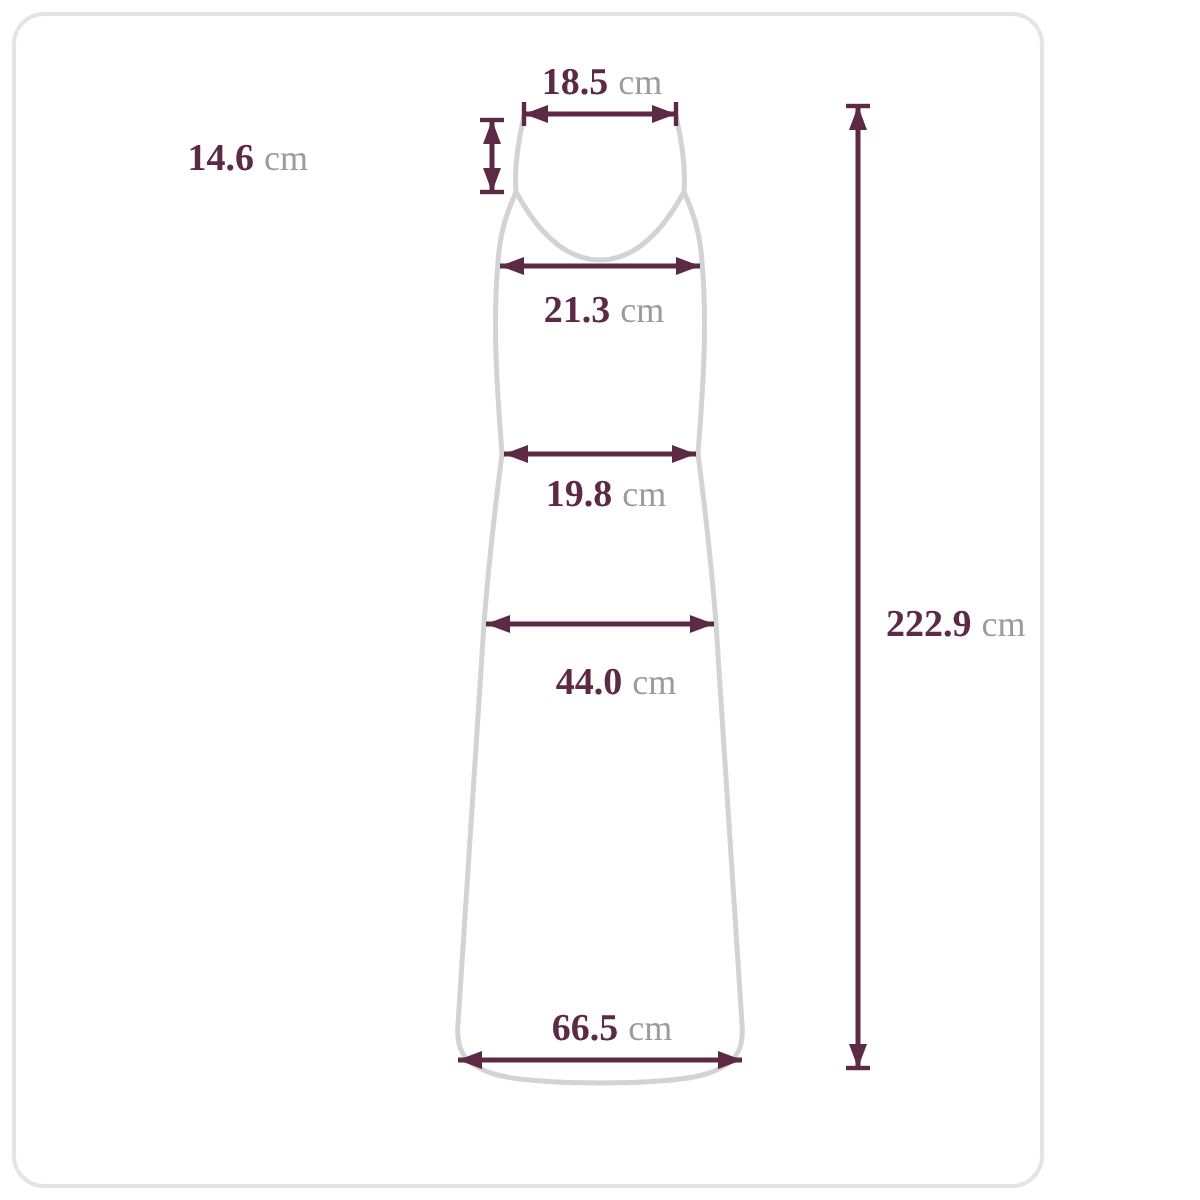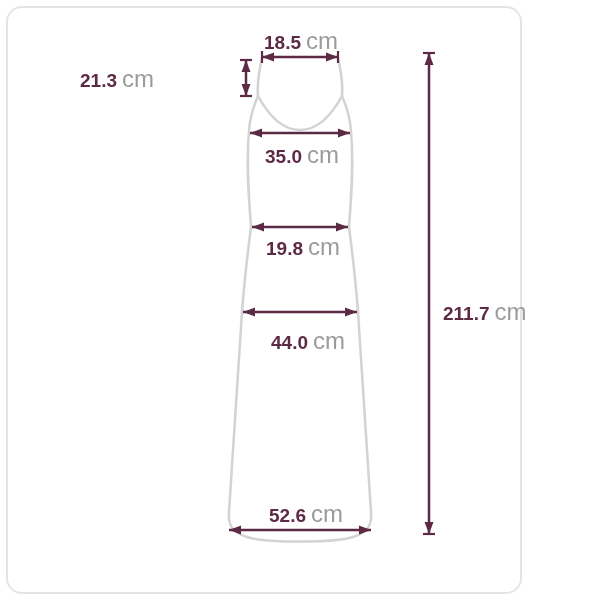--- a/index.html
+++ b/index.html
@@ -9,40 +9,40 @@
     --frame-border:#e4e4e4;
     --background:#ffffff;
   }
   html,body{margin:0;padding:0;}
   body{
     width:600px;height:600px;
     background:var(--background);
     font-family:"Liberation Sans", sans-serif;
     overflow:hidden;
   }
-  .stage{position:relative;width:528px;height:600px;background:var(--background);}
+  .stage{position:relative;width:528px;height:600px;background:var(--background);font-family:Liberation Serif, serif;}
   .frame{
     position:absolute;left:6px;top:6px;right:6px;bottom:6px;
     border:2px solid var(--frame-border);
     border-radius:16px;
     pointer-events:none;
   }
   svg.diagram{position:absolute;left:0;top:0;}
   .garment{stroke:var(--garment-outline);stroke-width:2.5;fill:none;stroke-linejoin:round;stroke-linecap:round;}
   .mline{stroke:var(--measure);stroke-width:2.5;fill:none;}
   .mcap{stroke:var(--measure);stroke-width:2.2;fill:none;}
   .mhead{fill:var(--measure);stroke:none;}
   .label{
     position:absolute;
     display:flex;align-items:baseline;gap:5px;
     line-height:22px;height:22px;white-space:nowrap;
   }
   .label.center{transform:translateX(-50%);}
   .num{font-size:19px;font-weight:600;color:var(--measure);}
-  .unit{font-size:24px;font-weight:400;color:var(--unit-text);}
+  .unit{font-size:18px;font-weight:400;color:var(--unit-text);}
 </style>
 </head>
 <body>
 
 <div class="stage">
 
   <div class="frame"></div>
 
   <svg class="diagram" width="600" height="600" viewBox="0 0 600 600">
 
@@ -116,42 +116,42 @@
       <polygon class="mhead" points="429,534 424.5,522 433.5,522"></polygon>
     </g>
   </svg>
 
   <div class="label center" style="left:301px;top:30px">
     <span class="num">18.5</span>
     <span class="unit">cm</span>
   </div>
 
   <div class="label" style="right:374px;top:68px">
-    <span class="num">21.3</span>
+    <span class="num">14.6</span>
     <span class="unit">cm</span>
   </div>
 
   <div class="label center" style="left:302px;top:144px">
-    <span class="num">35.0</span>
+    <span class="num">21.3</span>
     <span class="unit">cm</span>
   </div>
 
   <div class="label center" style="left:303px;top:236px">
     <span class="num">19.8</span>
     <span class="unit">cm</span>
   </div>
 
   <div class="label center" style="left:308px;top:330px">
     <span class="num">44.0</span>
     <span class="unit">cm</span>
   </div>
 
   <div class="label center" style="left:306px;top:503px">
-    <span class="num">52.6</span>
+    <span class="num">66.5</span>
     <span class="unit">cm</span>
   </div>
 
   <div class="label" style="left:443px;top:301px">
-    <span class="num">211.7</span>
+    <span class="num">222.9</span>
     <span class="unit">cm</span>
   </div>
 
 </div>
 
 </body></html>

